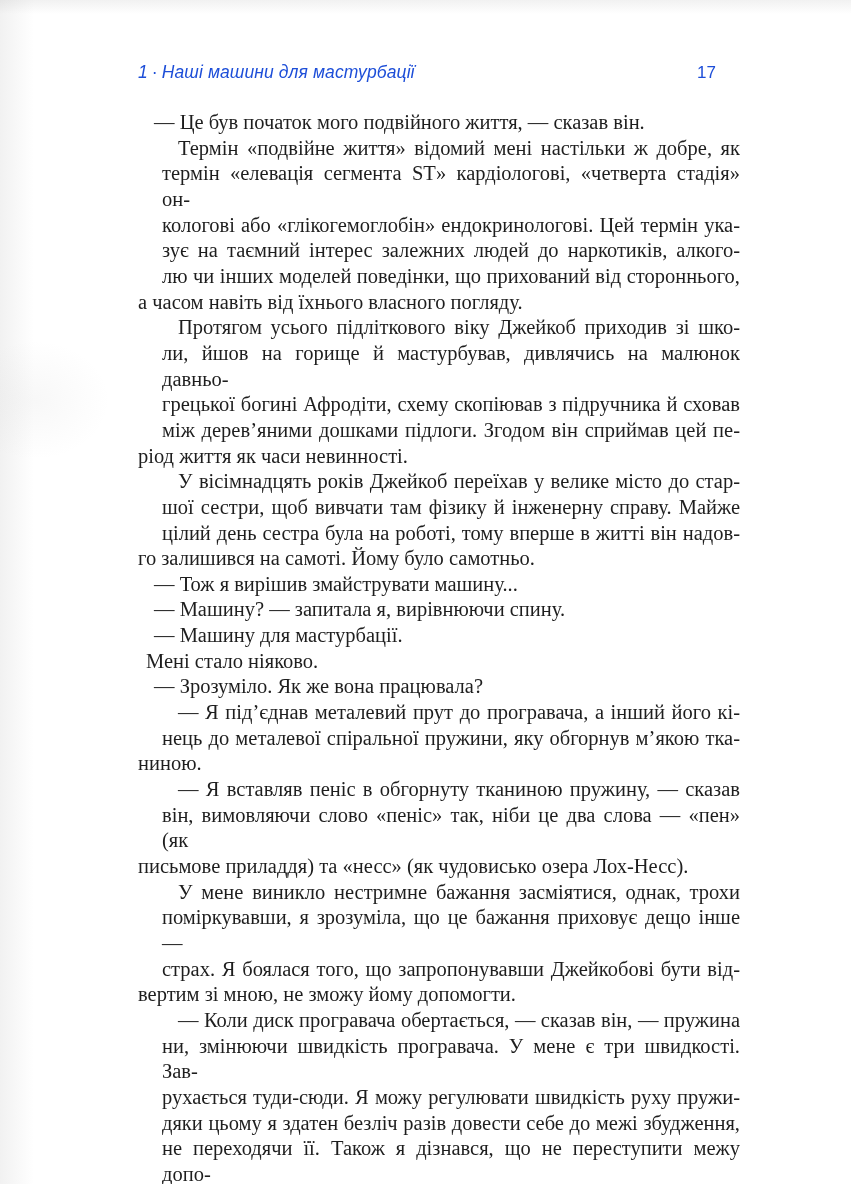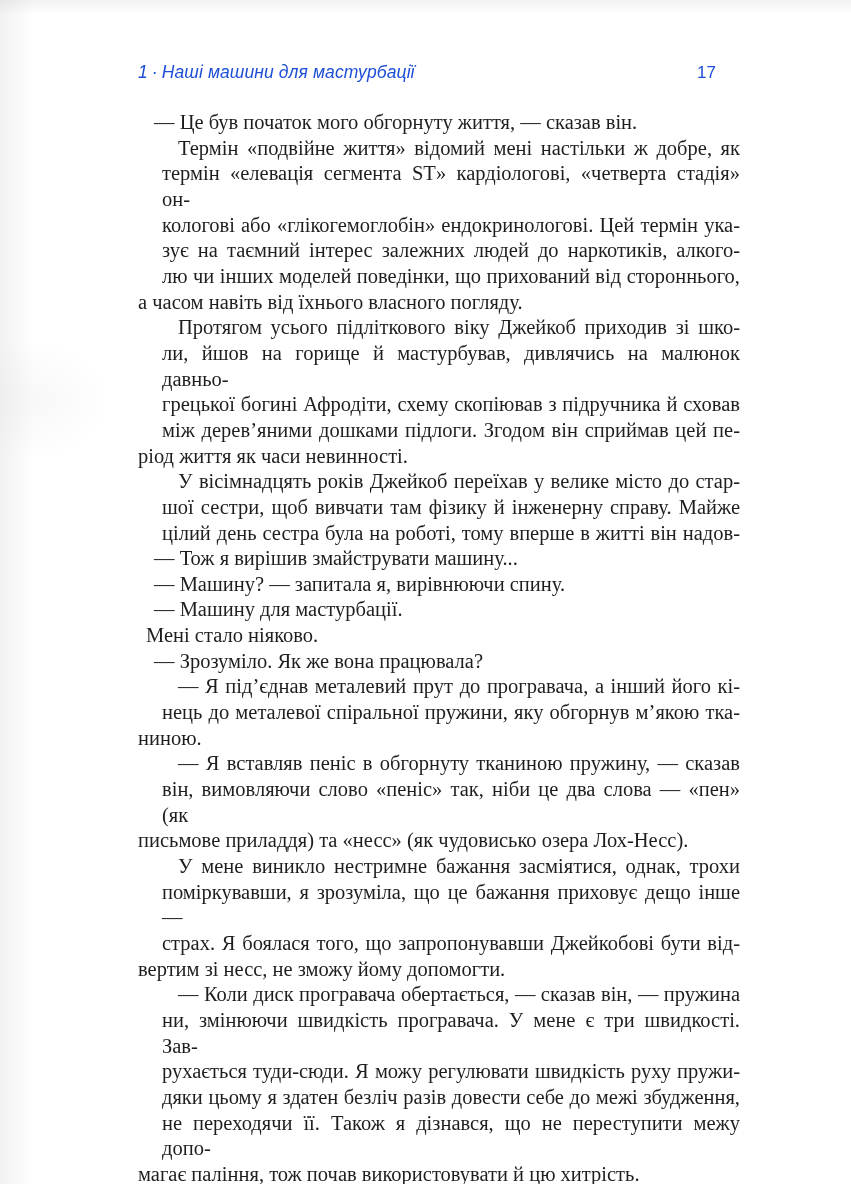--- a/index.html
+++ b/index.html
@@ -96,41 +96,42 @@
 
 <div class="running-head">
   <div class="running-head-left">
     <span>1</span><span class="sep">·</span><span>Наші машини для мастурбації</span>
   </div>
   <div class="page-number">17</div>
 </div>
 
 <div class="text-block">
   <div class="para">
-    <div class="line first">— Це був початок мого обгорнуту життя, — сказав він.</div>
+    <div class="line first">— Це був початок мого подвійного життя, — сказав він.</div>
   </div>
   <div class="para">
     <div class="line first j">Термін «подвійне життя» відомий мені настільки ж добре, як</div>
     <div class="line j">термін «елевація сегмента ST» кардіологові, «четверта стадія» он-</div>
     <div class="line j">кологові або «глікогемоглобін» ендокринологові. Цей термін ука-</div>
     <div class="line j">зує на таємний інтерес залежних людей до наркотиків, алкого-</div>
     <div class="line j">лю чи інших моделей поведінки, що прихований від стороннього,</div>
     <div class="line">а часом навіть від їхнього власного погляду.</div>
   </div>
   <div class="para">
     <div class="line first j">Протягом усього підліткового віку Джейкоб приходив зі шко-</div>
     <div class="line j">ли, йшов на горище й мастурбував, дивлячись на малюнок давньо-</div>
     <div class="line j">грецької богині Афродіти, схему скопіював з підручника й сховав</div>
     <div class="line j">між дерев’яними дошками підлоги. Згодом він сприймав цей пе-</div>
     <div class="line">ріод життя як часи невинності.</div>
   </div>
   <div class="para">
     <div class="line first j">У вісімнадцять років Джейкоб переїхав у велике місто до стар-</div>
     <div class="line j">шої сестри, щоб вивчати там фізику й інженерну справу. Майже</div>
     <div class="line j">цілий день сестра була на роботі, тому вперше в житті він надов-</div>
+    <div class="line">го залишився на самоті. Йому було самотньо.</div>
   </div>
   <div class="para">
     <div class="line first">— Тож я вирішив змайструвати машину...</div>
   </div>
   <div class="para">
     <div class="line first">— Машину? — запитала я, вирівнюючи спину.</div>
   </div>
   <div class="para">
     <div class="line first">— Машину для мастурбації.</div>
   </div>
@@ -147,21 +148,21 @@
   </div>
   <div class="para">
     <div class="line first j">— Я вставляв пеніс в обгорнуту тканиною пружину, — сказав</div>
     <div class="line j">він, вимовляючи слово «пеніс» так, ніби це два слова — «пен» (як</div>
     <div class="line">письмове приладдя) та «несс» (як чудовисько озера Лох-Несс).</div>
   </div>
   <div class="para">
     <div class="line first j">У мене виникло нестримне бажання засміятися, однак, трохи</div>
     <div class="line j">поміркувавши, я зрозуміла, що це бажання приховує дещо інше —</div>
     <div class="line j">страх. Я боялася того, що запропонувавши Джейкобові бути від-</div>
-    <div class="line">вертим зі несс, не зможу йому допомогти.</div>
+    <div class="line">вертим зі мною, не зможу йому допомогти.</div>
   </div>
   <div class="para">
     <div class="line first j">— Коли диск програвача обертається, — сказав він, — пружина</div>
     <div class="line j">ни, змінюючи швидкість програвача. У мене є три швидкості. Зав-</div>
     <div class="line j">рухається туди-сюди. Я можу регулювати швидкість руху пружи-</div>
     <div class="line j">дяки цьому я здатен безліч разів довести себе до межі збудження,</div>
     <div class="line j">не переходячи її. Також я дізнався, що не переступити межу допо-</div>
     <div class="line">магає паління, тож почав використовувати й цю хитрість.</div>
   </div>
 </div>

